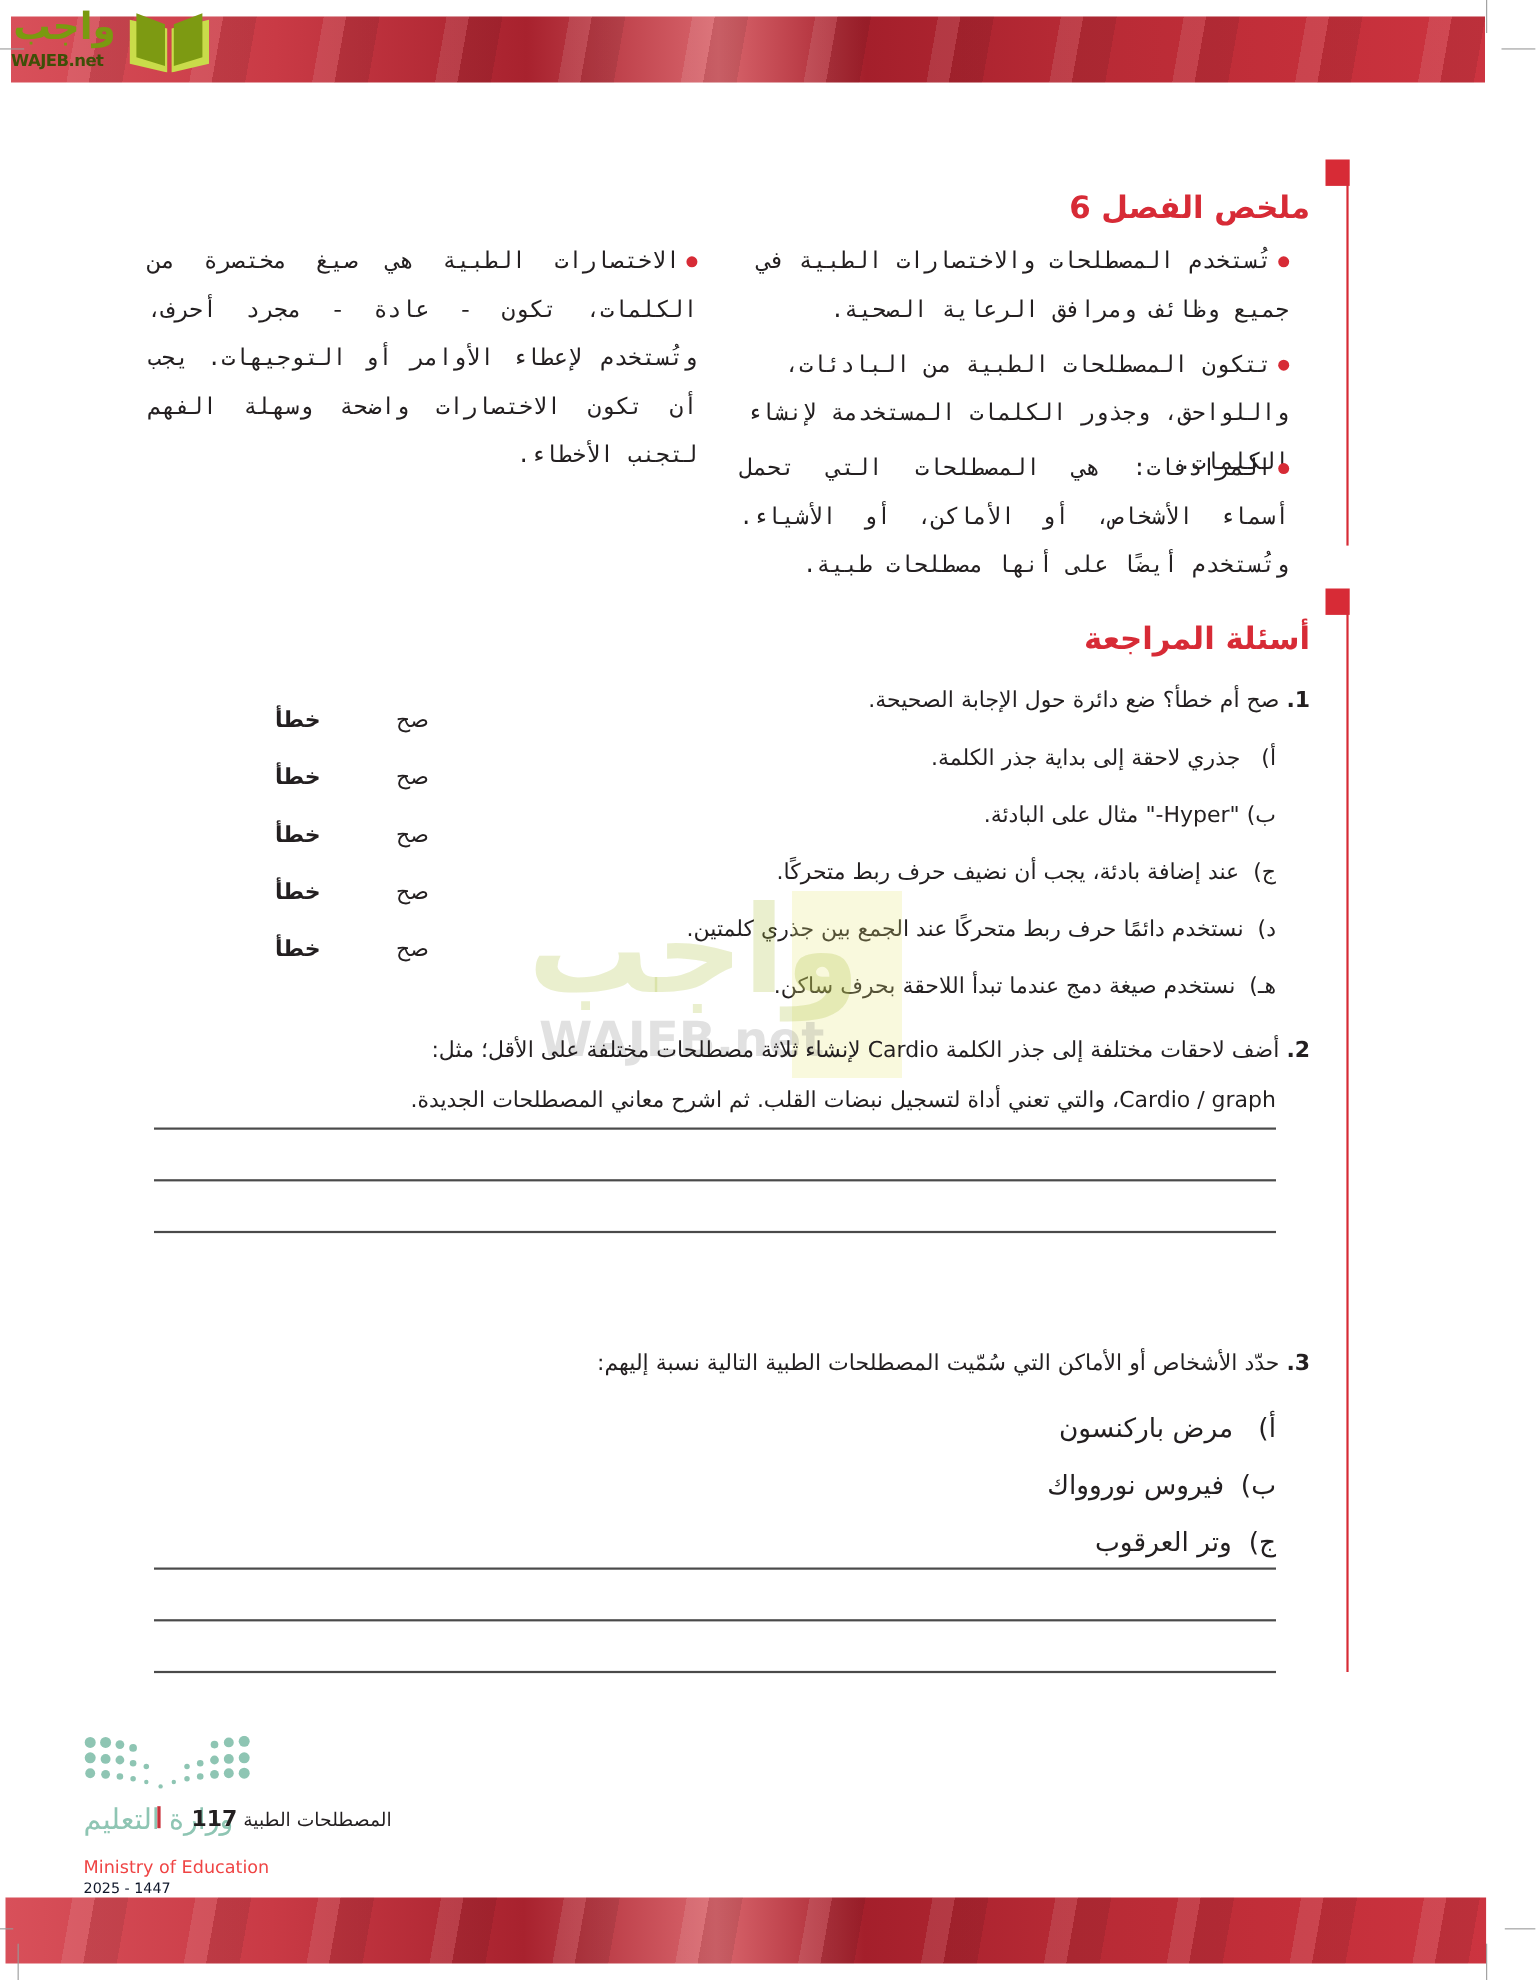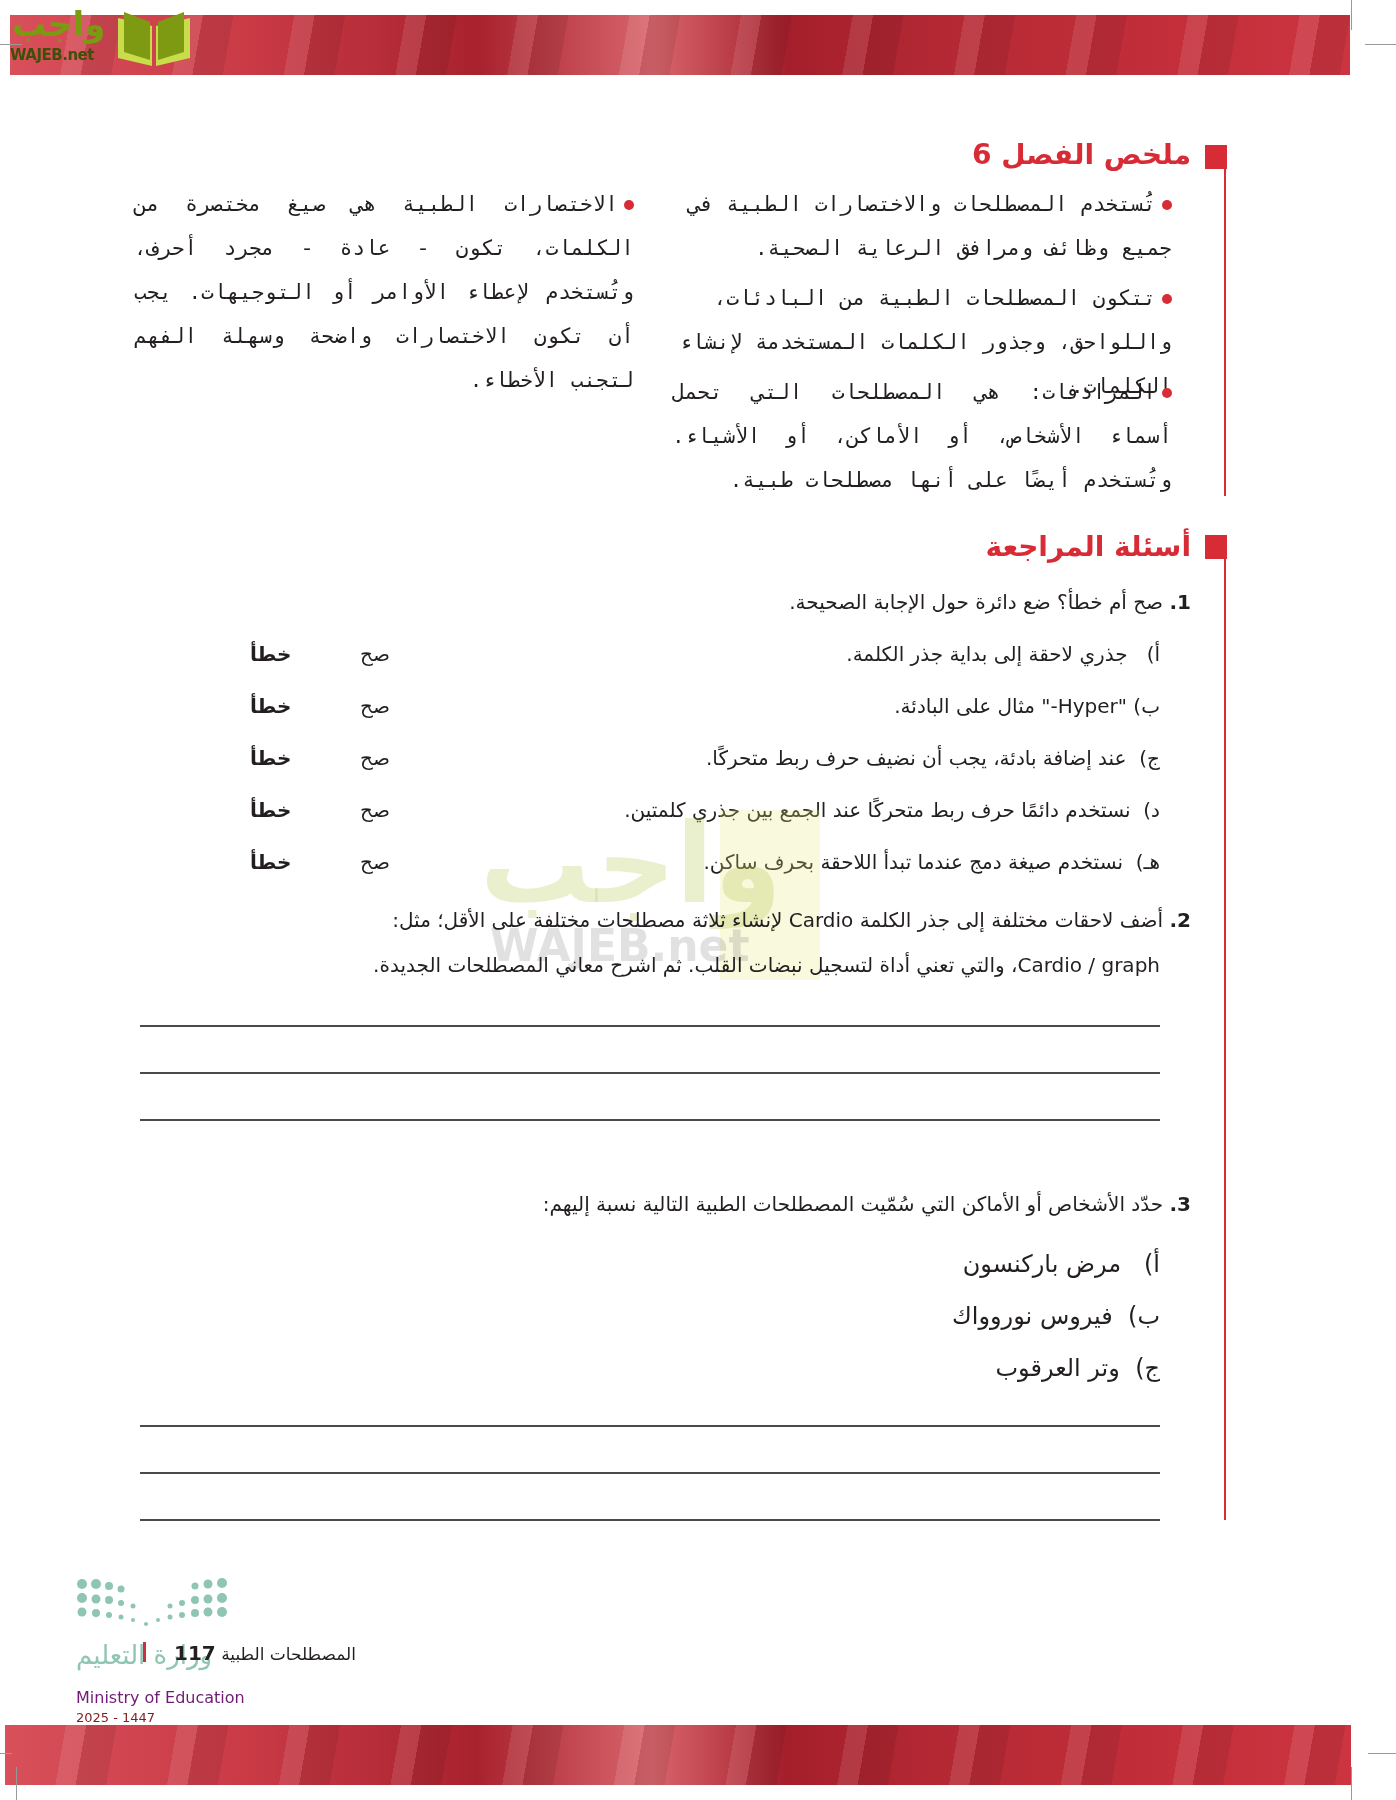--- a/index.html
+++ b/index.html
@@ -18,21 +18,21 @@
     }
     .band.top { top: 15px; }
     .band.bottom { top: 1725px; left: 5px; width: 1346px; }
     .crop { position: absolute; background: #999; }
 
     .logo { position: absolute; left: 8px; top: 4px; width: 180px; height: 62px; }
     .logo .ar { position: absolute; left: 4px; top: 0px; font-size: 34px; font-weight: bold; color: #7a9a10; direction: rtl; }
     .logo .en { position: absolute; left: 2px; top: 42px; font-size: 15px; font-weight: bold; color: #3f4f08; letter-spacing: -0.5px; }
     .logo .book { position: absolute; left: 106px; top: 6px; width: 80px; height: 56px; }
 
-    .rtl { direction: rtl; text-align: right; }
+    .rtl { direction: rtl; text-align: right; margin-top: 34px; }
     .sec-marker { position: absolute; width: 22px; height: 24px; background: #d72b36; }
     .sec-line { position: absolute; width: 2px; background: #d72b36; }
     .sec-title { position: absolute; color: #d72b36; font-weight: bold; font-size: 28px; }
 
     .para { position: absolute; font-size: 21px; line-height: 44px; font-family: Liberation Mono, monospace; }
     .bullet::before {
       content: ""; display: inline-block; width: 10px; height: 10px; border-radius: 50%;
       background: #d72b36; margin-left: 6px; vertical-align: middle;
     }
     .q { position: absolute; font-size: 20px; }
@@ -45,22 +45,22 @@
     .sub { position: absolute; font-size: 24px; white-space: nowrap; }
 
     .watermark { position: absolute; left: 480px; top: 830px; width: 340px; height: 170px; pointer-events: none; }
     .watermark .wm-ar { position: absolute; left: 0; top: -30px; font-size: 110px; font-weight: bold; color: rgba(170,190,60,0.25); direction: rtl; }
     .watermark .wm-en { position: absolute; left: 10px; top: 90px; font-size: 44px; font-weight: bold; color: rgba(120,120,120,0.22); }
     .watermark .wm-book { position: absolute; left: 240px; top: -20px; width: 100px; height: 170px; background: rgba(230,230,120,0.25); }
 
     .moe { position: absolute; left: 76px; top: 1578px; width: 200px; height: 150px; }
     .moe .dots { position: absolute; left: 0; top: 0; width: 170px; height: 60px; }
     .moe .moe-ar { position: absolute; left: 0; top: 62px; font-size: 26px; color: #8ec5b3; direction: rtl; }
-    .moe .moe-en { position: absolute; left: 0; top: 110px; font-size: 16px; color: #701a75; }
-    .moe .moe-year { position: absolute; left: 0; top: 132px; font-size: 13px; color: #7f1d1d; }
+    .moe .moe-en { position: absolute; left: 0; top: 110px; font-size: 16px; color: #ef4444; }
+    .moe .moe-year { position: absolute; left: 0; top: 132px; font-size: 13px; color: #0f172a; }
     .footer-page { position: absolute; left: 174px; top: 1641px; font-size: 17px; white-space: nowrap; direction: rtl; }
     .footer-page .pnum { font-weight: bold; font-size: 20px; text-align: center; }
     .footer-bar { position: absolute; left: 143px; top: 1642px; width: 3px; height: 20px; background: #c8323c; }
   </style>
 </head>
 <body>
 
 <div class="band top"></div>
 <div class="crop" style="left:0;top:44px;width:22px;height:1px;"></div>
 <div class="crop" style="left:1365px;top:44px;width:31px;height:1px;"></div>

